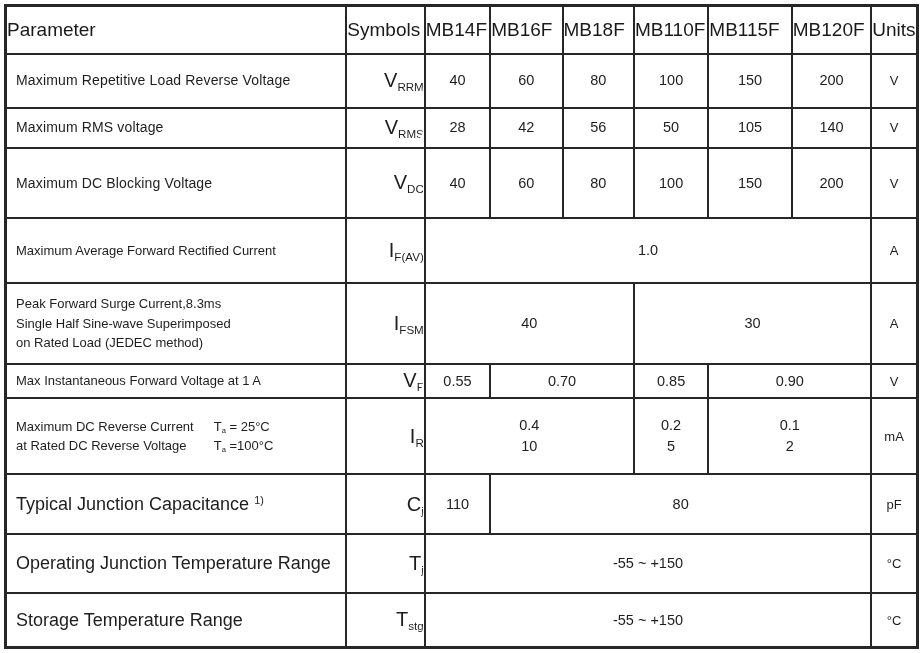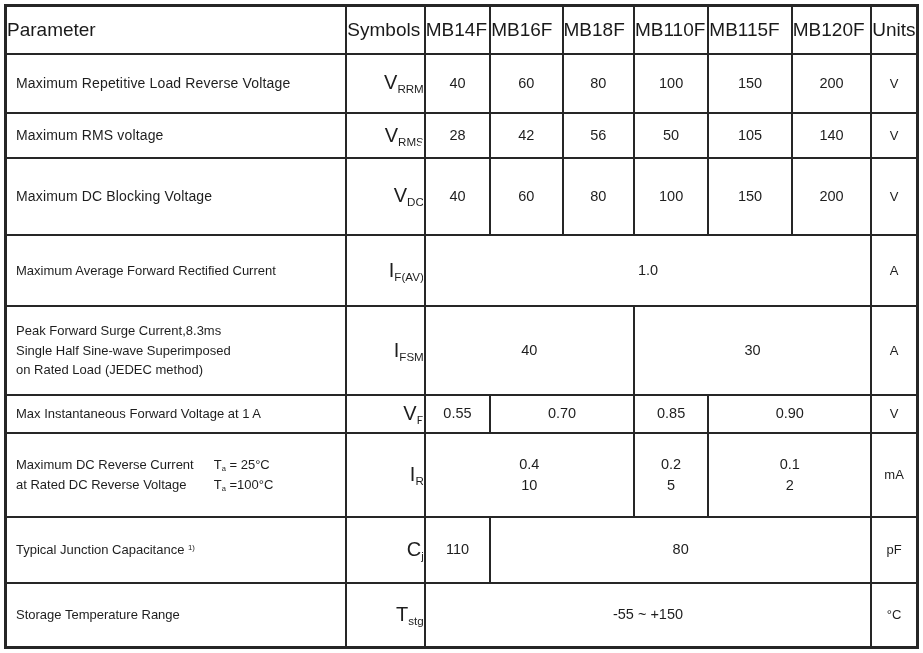--- a/index.html
+++ b/index.html
@@ -41,21 +41,21 @@
     font-weight: normal;
     font-size: 19px;
     text-align: left;
     color: #1a1a1a;
   }
   td.param {
     text-align: left;
     padding: 4px 6px 4px 9px;
   }
   td.param.lg { font-size: 14px; letter-spacing: 0.15px; }
-  td.param.md { font-size: 13px; }
+  td.param.md { font-size: 18px; }
   td.param.sm { font-size: 13px; }
   .param-wrap { display: flex; align-items: center; gap: 20px; }
   .pline { line-height: 1.5; white-space: nowrap; }
   td.symbol {
     text-align: right;
     font-size: 20px;
     border-radius: 22px;
   }
   td.val {
     text-align: center;
@@ -285,20 +285,34 @@
           </td>
           <td class="val" colspan="5">
             <div>80</div>
           </td>
           <td class="unit">pF</td>
         </tr>
         <tr>
           <td class="param md">
             <div class="param-wrap">
               <div>
+                <div class="pline"><span>Operating Junction Temperature Range</span></div>
+              </div>
+            </div>
+          </td>
+          <td class="symbol"><span>T</span><span class="sub">j</span></td>
+          <td class="val" colspan="6">
+            <div>-55 ~ +150</div>
+          </td>
+          <td class="unit">°C</td>
+        </tr>
+        <tr>
+          <td class="param md">
+            <div class="param-wrap">
+              <div>
                 <div class="pline"><span>Storage Temperature Range</span></div>
               </div>
             </div>
           </td>
           <td class="symbol"><span>T</span><span class="sub">stg</span></td>
           <td class="val" colspan="6">
             <div>-55 ~ +150</div>
           </td>
           <td class="unit">°C</td>
         </tr>

